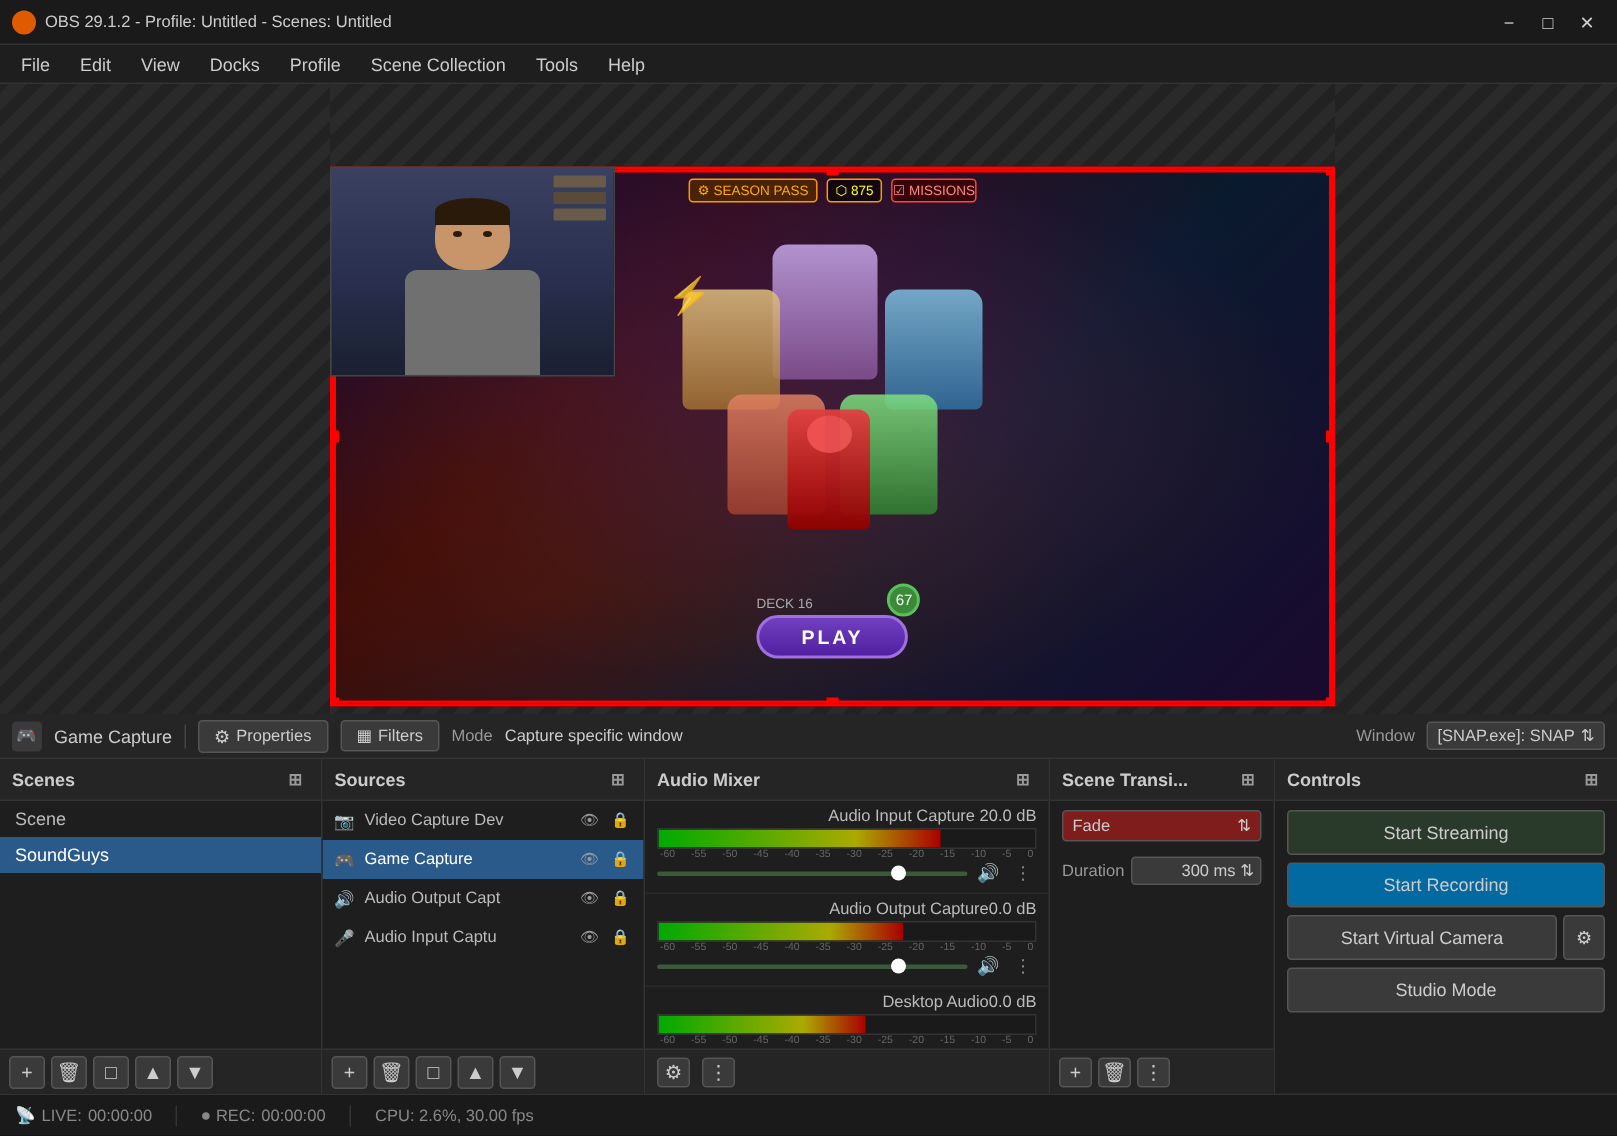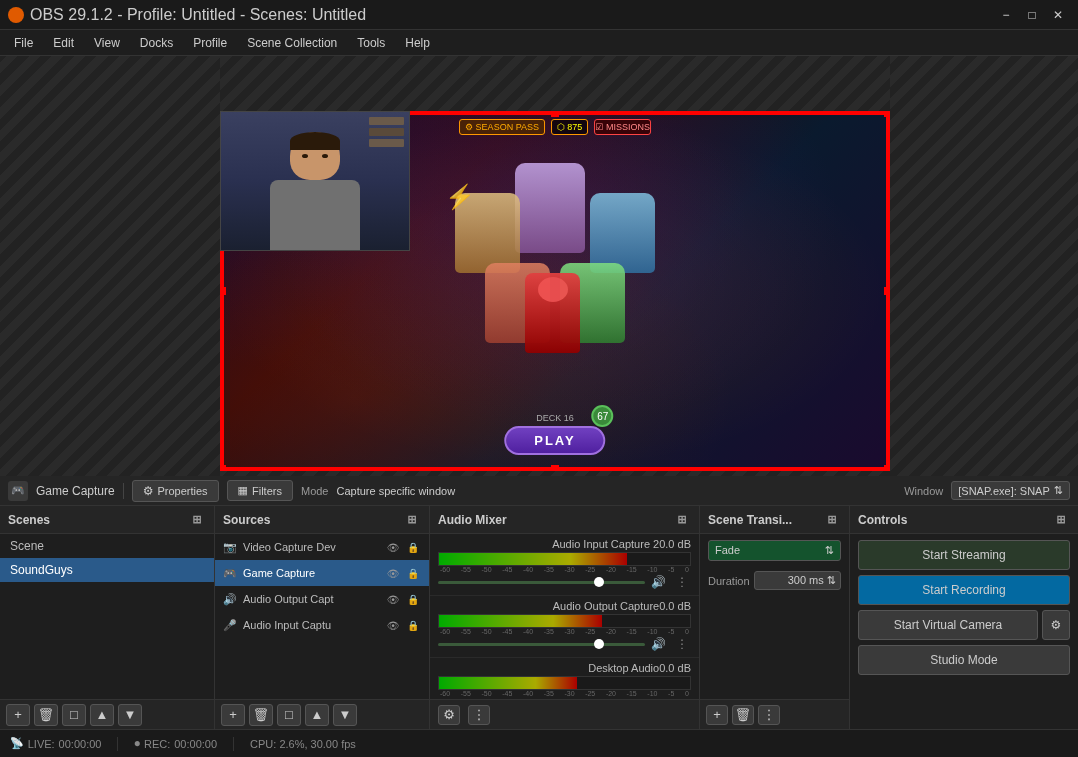--- a/index.html
+++ b/index.html
@@ -25,21 +25,21 @@
     }
     #titlebar .app-icon {
       width: 16px;
       height: 16px;
       background: #e05a00;
       border-radius: 50%;
       margin-right: 6px;
       flex-shrink: 0;
     }
     #titlebar .title-text {
-      font-size: 16px;
+      font-size: 11px;
       color: #ccc;
       flex: 1;
     }
     #titlebar .win-controls {
       display: flex;
       gap: 2px;
     }
     #titlebar .win-btn {
       width: 24px;
       height: 20px;
@@ -427,27 +427,28 @@
       font-size: 13px;
       color: #ccc;
     }
 
     
     #transitions-panel {
       width: 150px;
     }
     .transition-select {
       margin: 6px 8px;
-      background: #14532d;
+      background: #7f1d1d;
       border: 1px solid #555;
       border-radius: 3px;
       padding: 3px 6px;
       color: #ccc;
       font-size: 11px;
       display: flex;
+      align-items: center;
       justify-content: space-between;
       cursor: pointer;
     }
     .duration-row {
       display: flex;
       align-items: center;
       gap: 4px;
       padding: 4px 8px;
     }
     .duration-label {
@@ -591,21 +592,21 @@
         <div style="position:absolute;left:50px;top:120px;width:65px;height:80px;background:linear-gradient(180deg,#e08060,#a04030);border-radius:10px 10px 5px 5px;opacity:0.85;"></div>
         <div style="position:absolute;left:125px;top:120px;width:65px;height:80px;background:linear-gradient(180deg,#80e080,#308030);border-radius:10px 10px 5px 5px;opacity:0.85;"></div>
 
         <div style="position:absolute;left:90px;top:130px;width:55px;height:80px;background:linear-gradient(180deg,#e04040,#900000);border-radius:8px 8px 4px 4px;opacity:0.95;">
           <div style="width:30px;height:25px;background:#f05050;border-radius:50%;margin:4px auto 0;"></div>
         </div>
 
         <div style="position:absolute;left:10px;top:40px;font-size:24px;color:#f0f040;opacity:0.8;">⚡</div>
       </div>
 
-      <div style="position:absolute;bottom:14px;left:50%;transform:translateX(-50%);text-align:center;">
+      <div style="position:absolute;bottom:30px;left:50%;transform:translateX(-50%);">
         <div style="font-size:9px;color:#aaa;margin-bottom:3px;">DECK 16</div>
         <div style="background:linear-gradient(180deg,#7040c0,#5020a0);border:2px solid #a070e0;border-radius:20px;padding:5px 28px;color:#fff;font-size:13px;font-weight:bold;letter-spacing:2px;">PLAY</div>
         <div style="position:absolute;top:-8px;right:-8px;width:22px;height:22px;background:#3a8a3a;border:2px solid #5ac05a;border-radius:50%;display:flex;align-items:center;justify-content:center;font-size:10px;color:#fff;">67</div>
       </div>
 
       <div style="position:absolute;inset:0;border:2px solid #ff0000;pointer-events:none;"></div>
 
       <div style="position:absolute;top:-4px;left:-4px;width:8px;height:8px;background:#f00;"></div>
       <div style="position:absolute;top:-4px;right:-4px;width:8px;height:8px;background:#f00;"></div>
       <div style="position:absolute;bottom:-4px;left:-4px;width:8px;height:8px;background:#f00;"></div>

